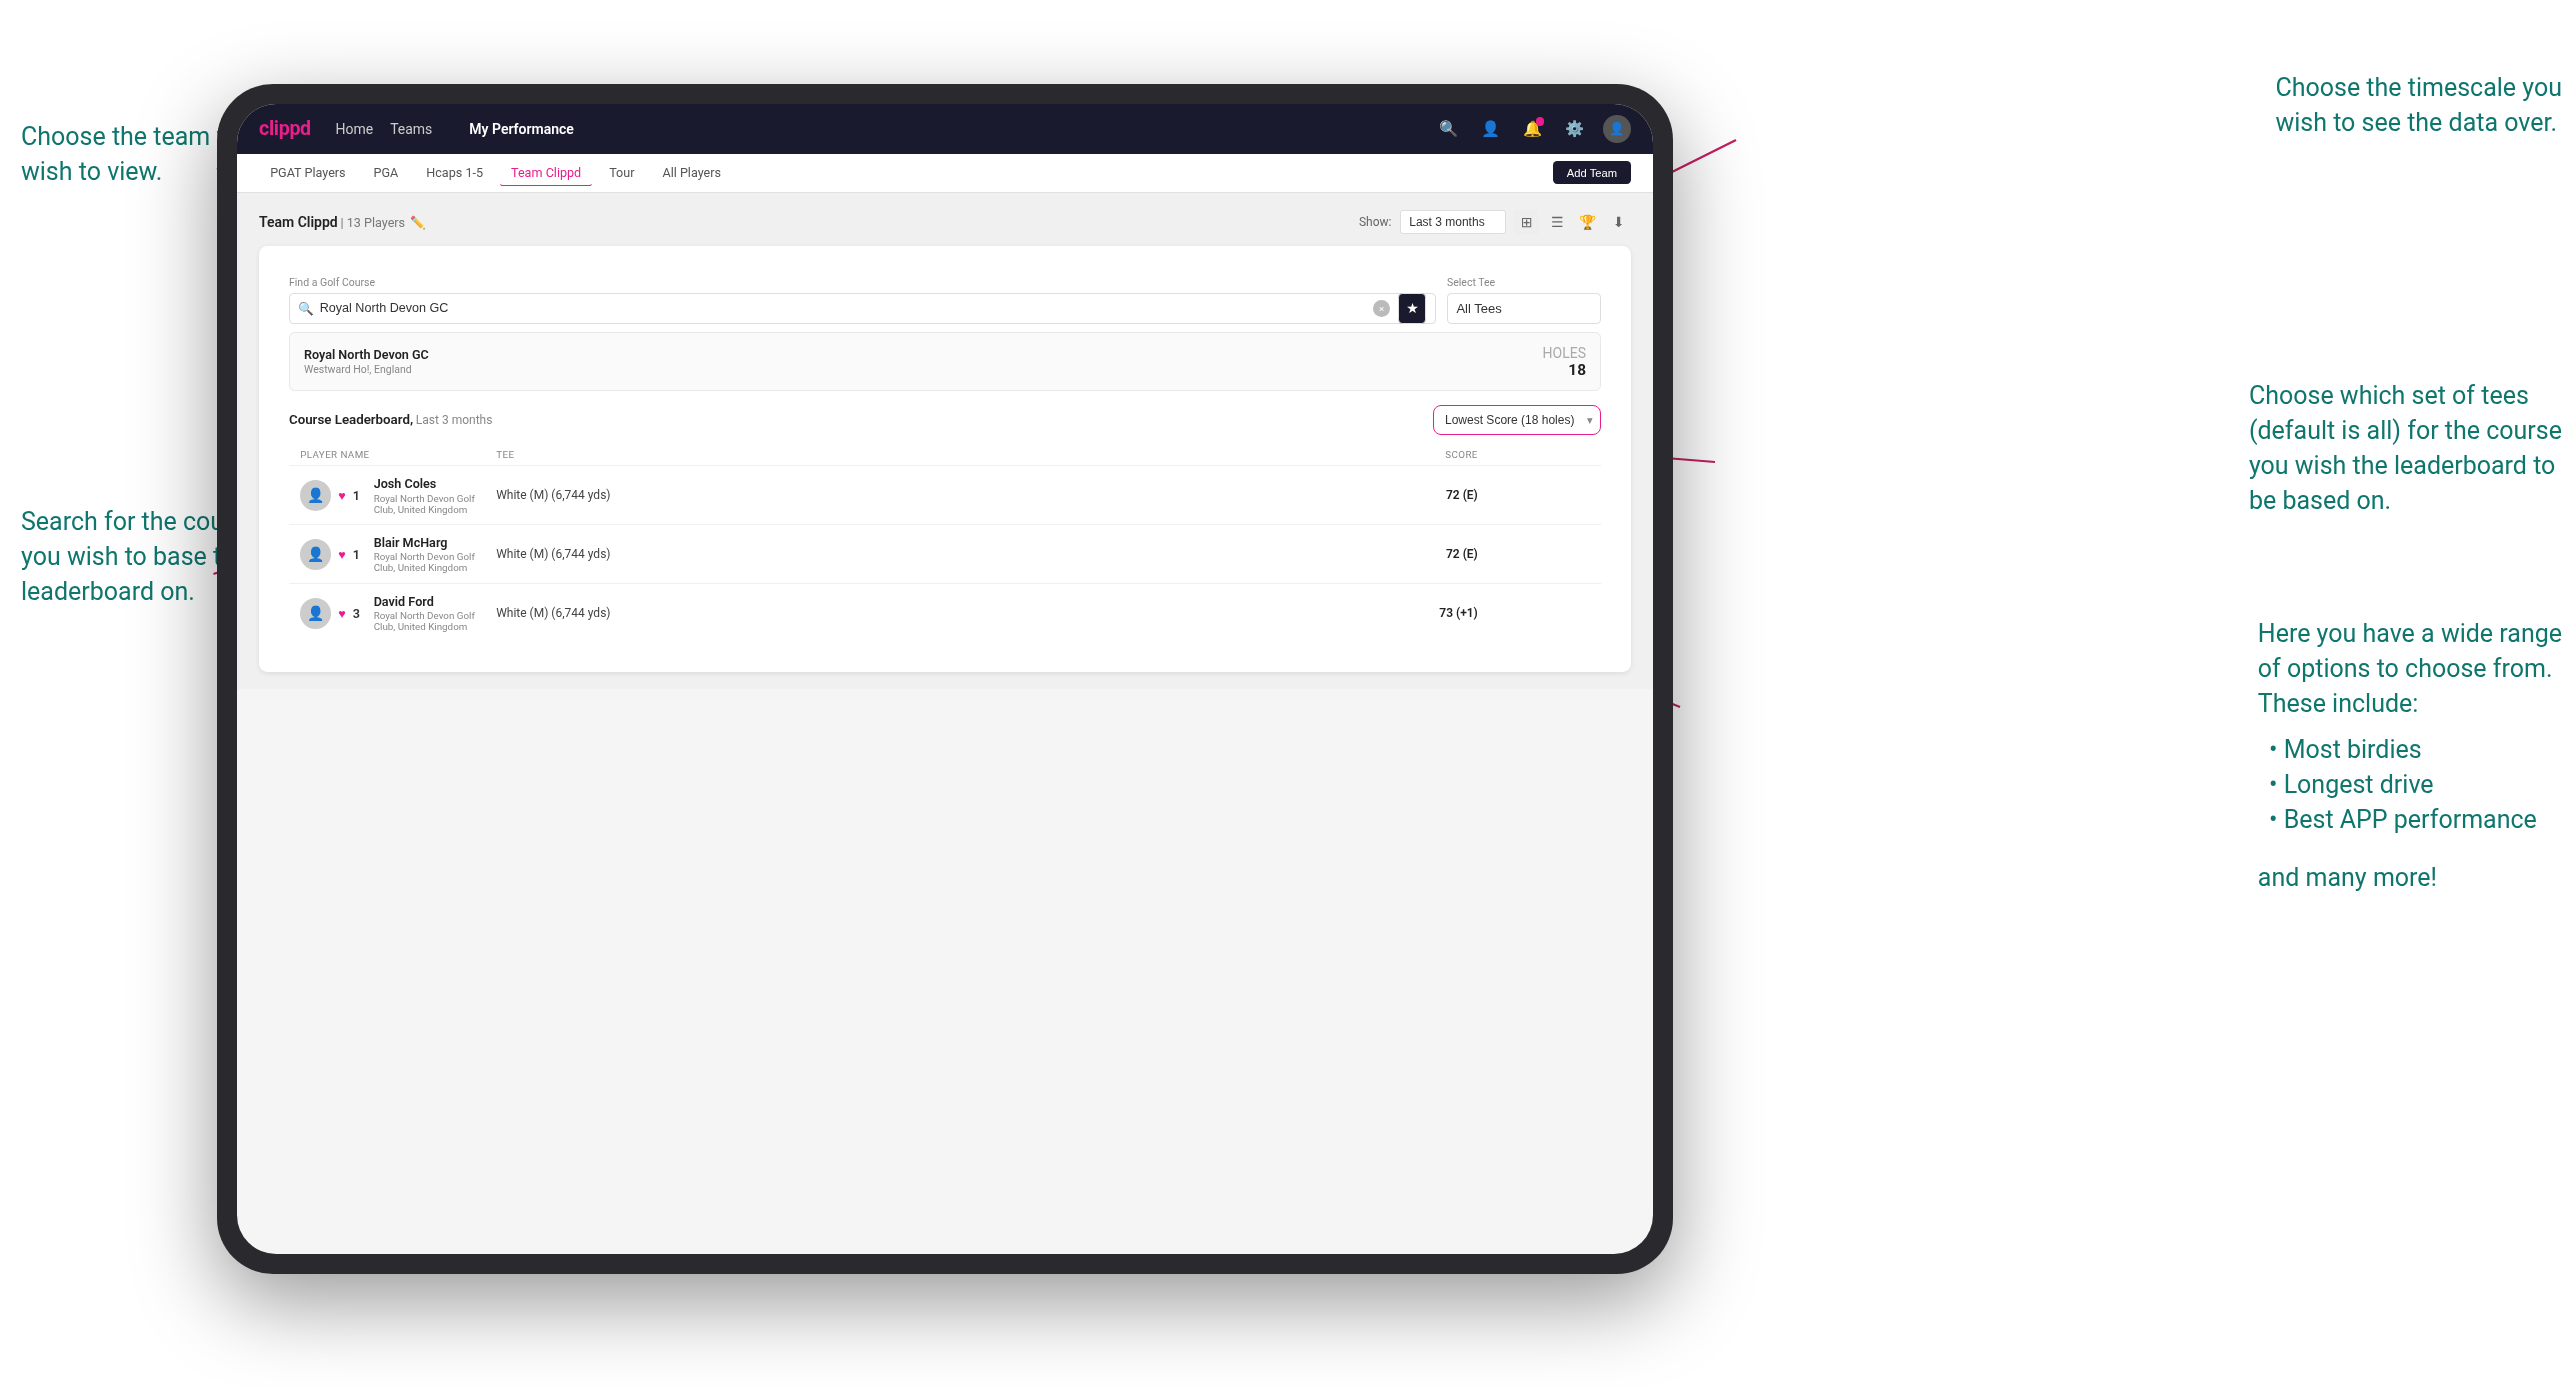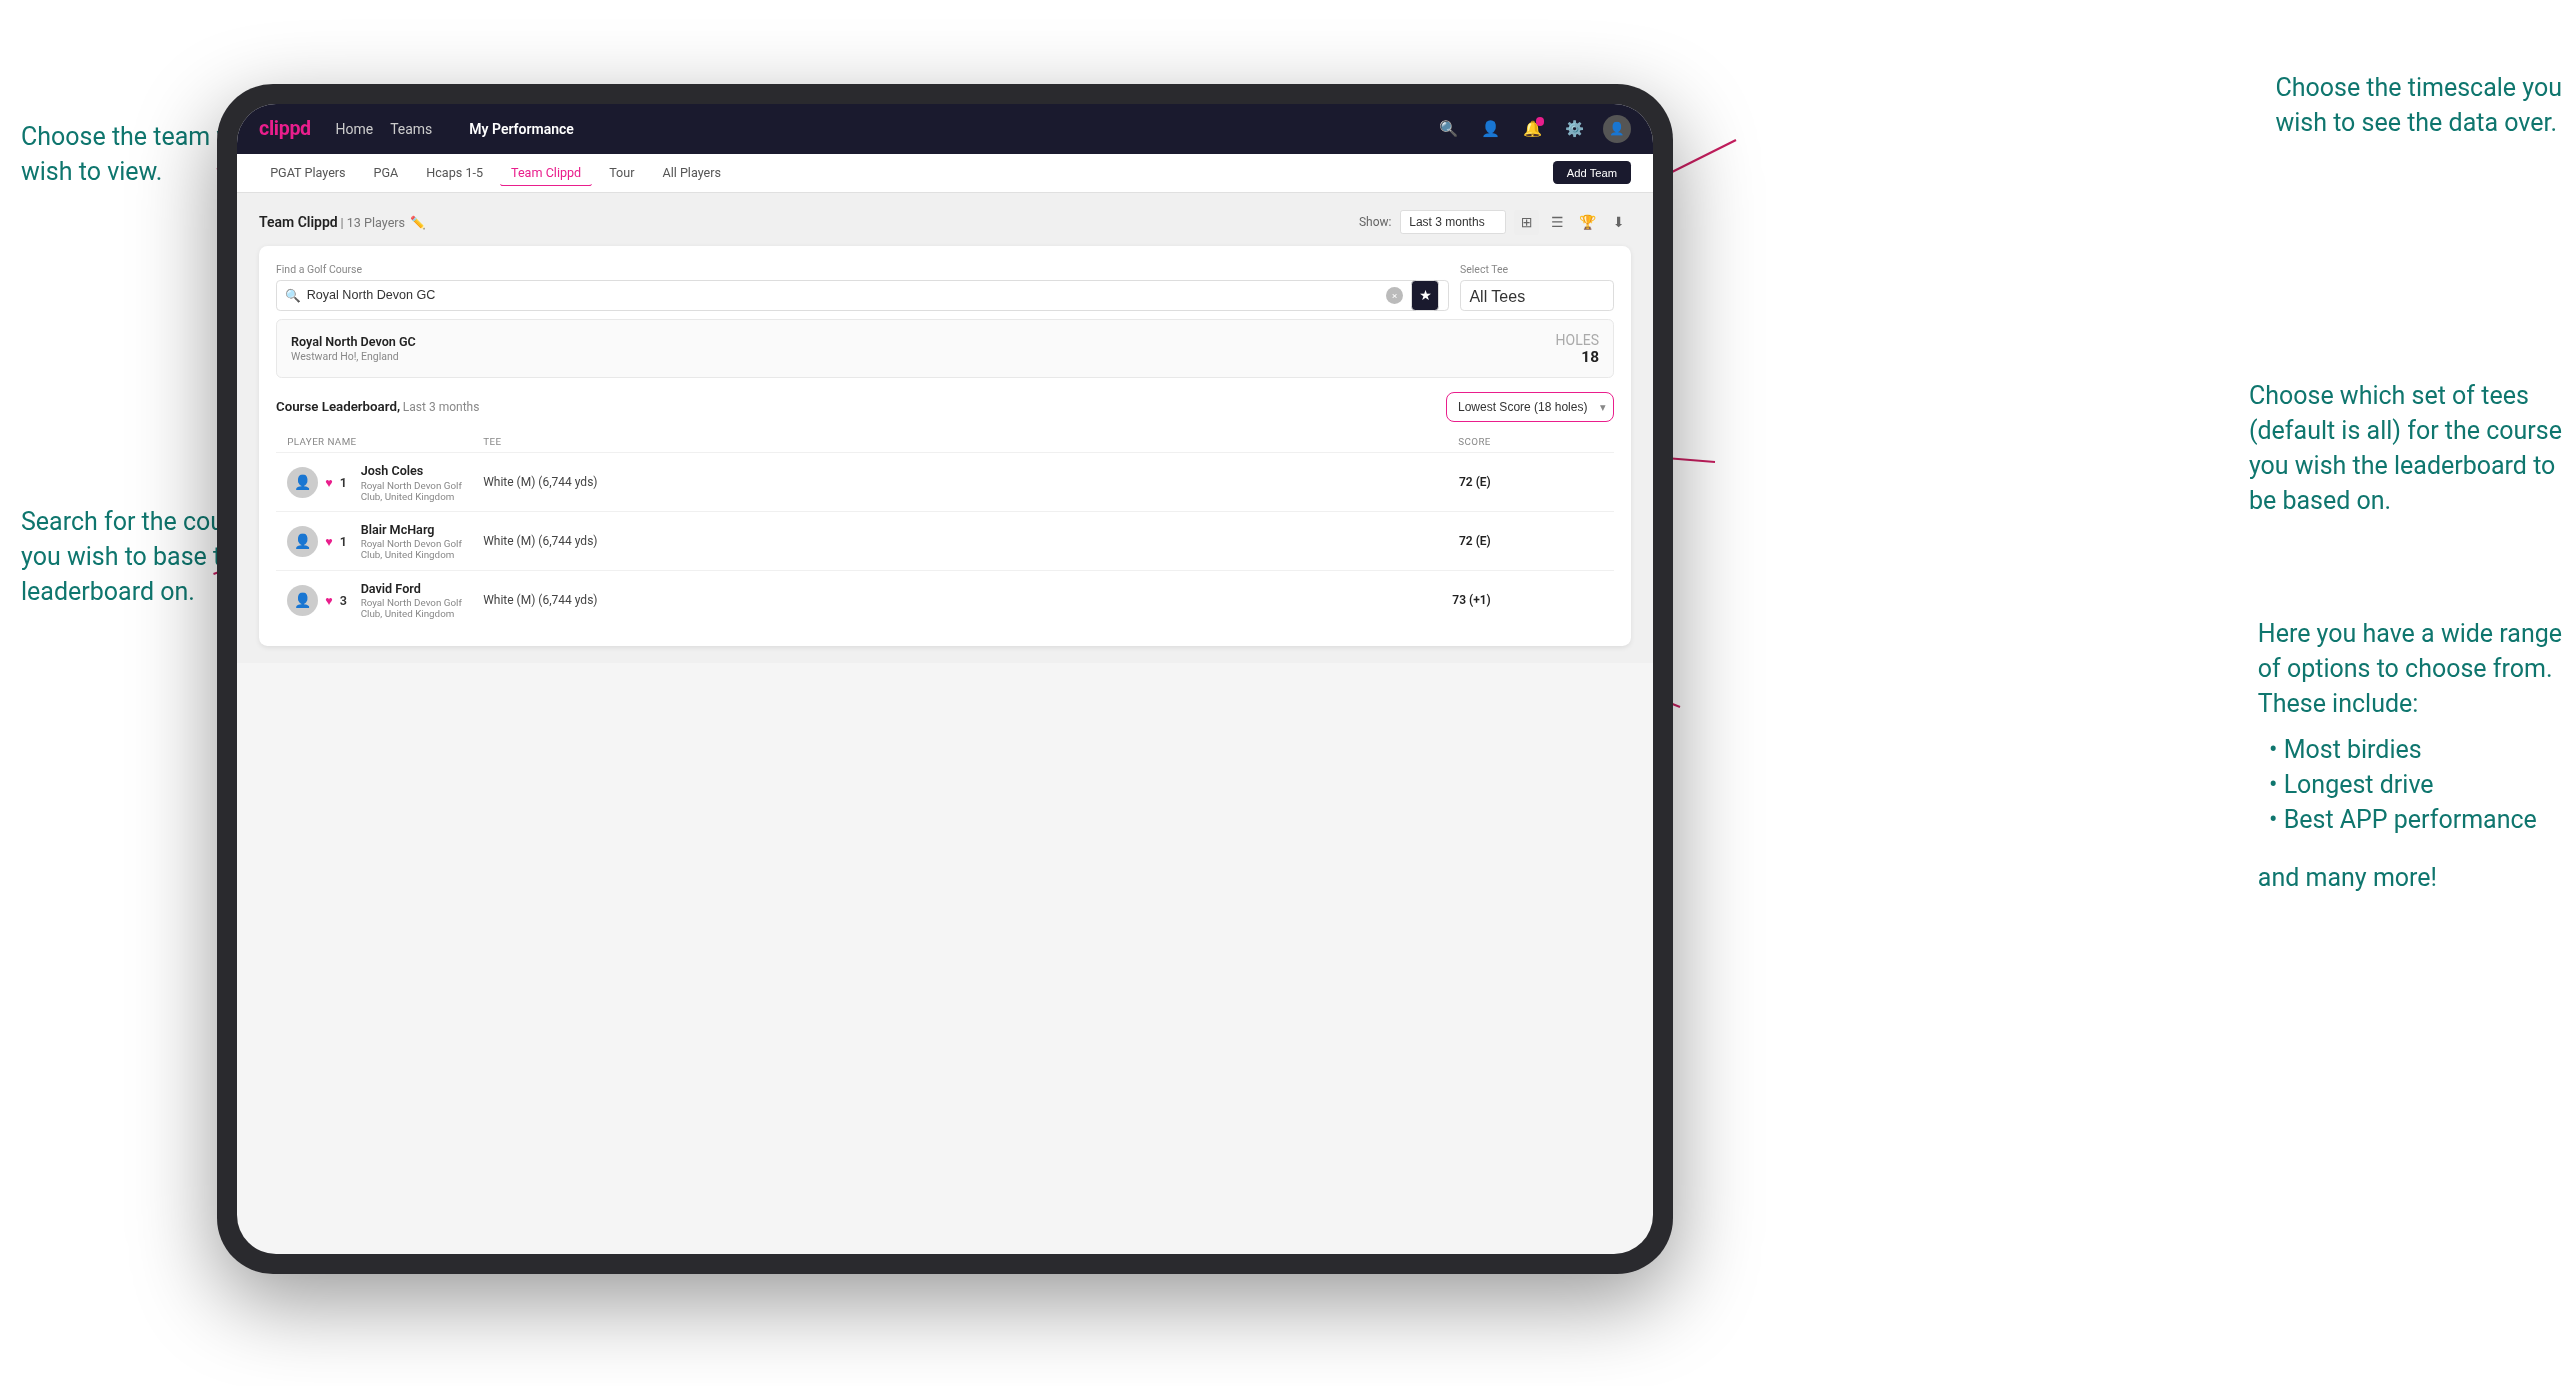--- a/index.html
+++ b/index.html
@@ -234,21 +234,21 @@
     }
 
     .view-icon-btn.active {
       background: #eee;
     }
 
     
     .card {
       background: #fff;
       border-radius: 8.4px;
-      padding: 17px;
+      padding: 30px;
       box-shadow: 0 1.4px 5.6px rgba(0,0,0,0.08);
     }
 
     
     .search-section {
       margin-bottom: 0;
     }
 
     .search-row {
       display: flex;
@@ -322,21 +322,21 @@
     }
 
     .tee-group {
       width: 154px;
     }
 
     .tee-select {
       border: 0.7px solid #ddd;
       border-radius: 4.2px;
       padding: 7px 19.6px 7px 8.4px;
-      font-size: 16px;
+      font-size: 13px;
       background: #fff;
       color: #333;
       appearance: none;
       cursor: pointer;
       width: 100%;
       height: 31px;
     }
 
     
     .course-result {

